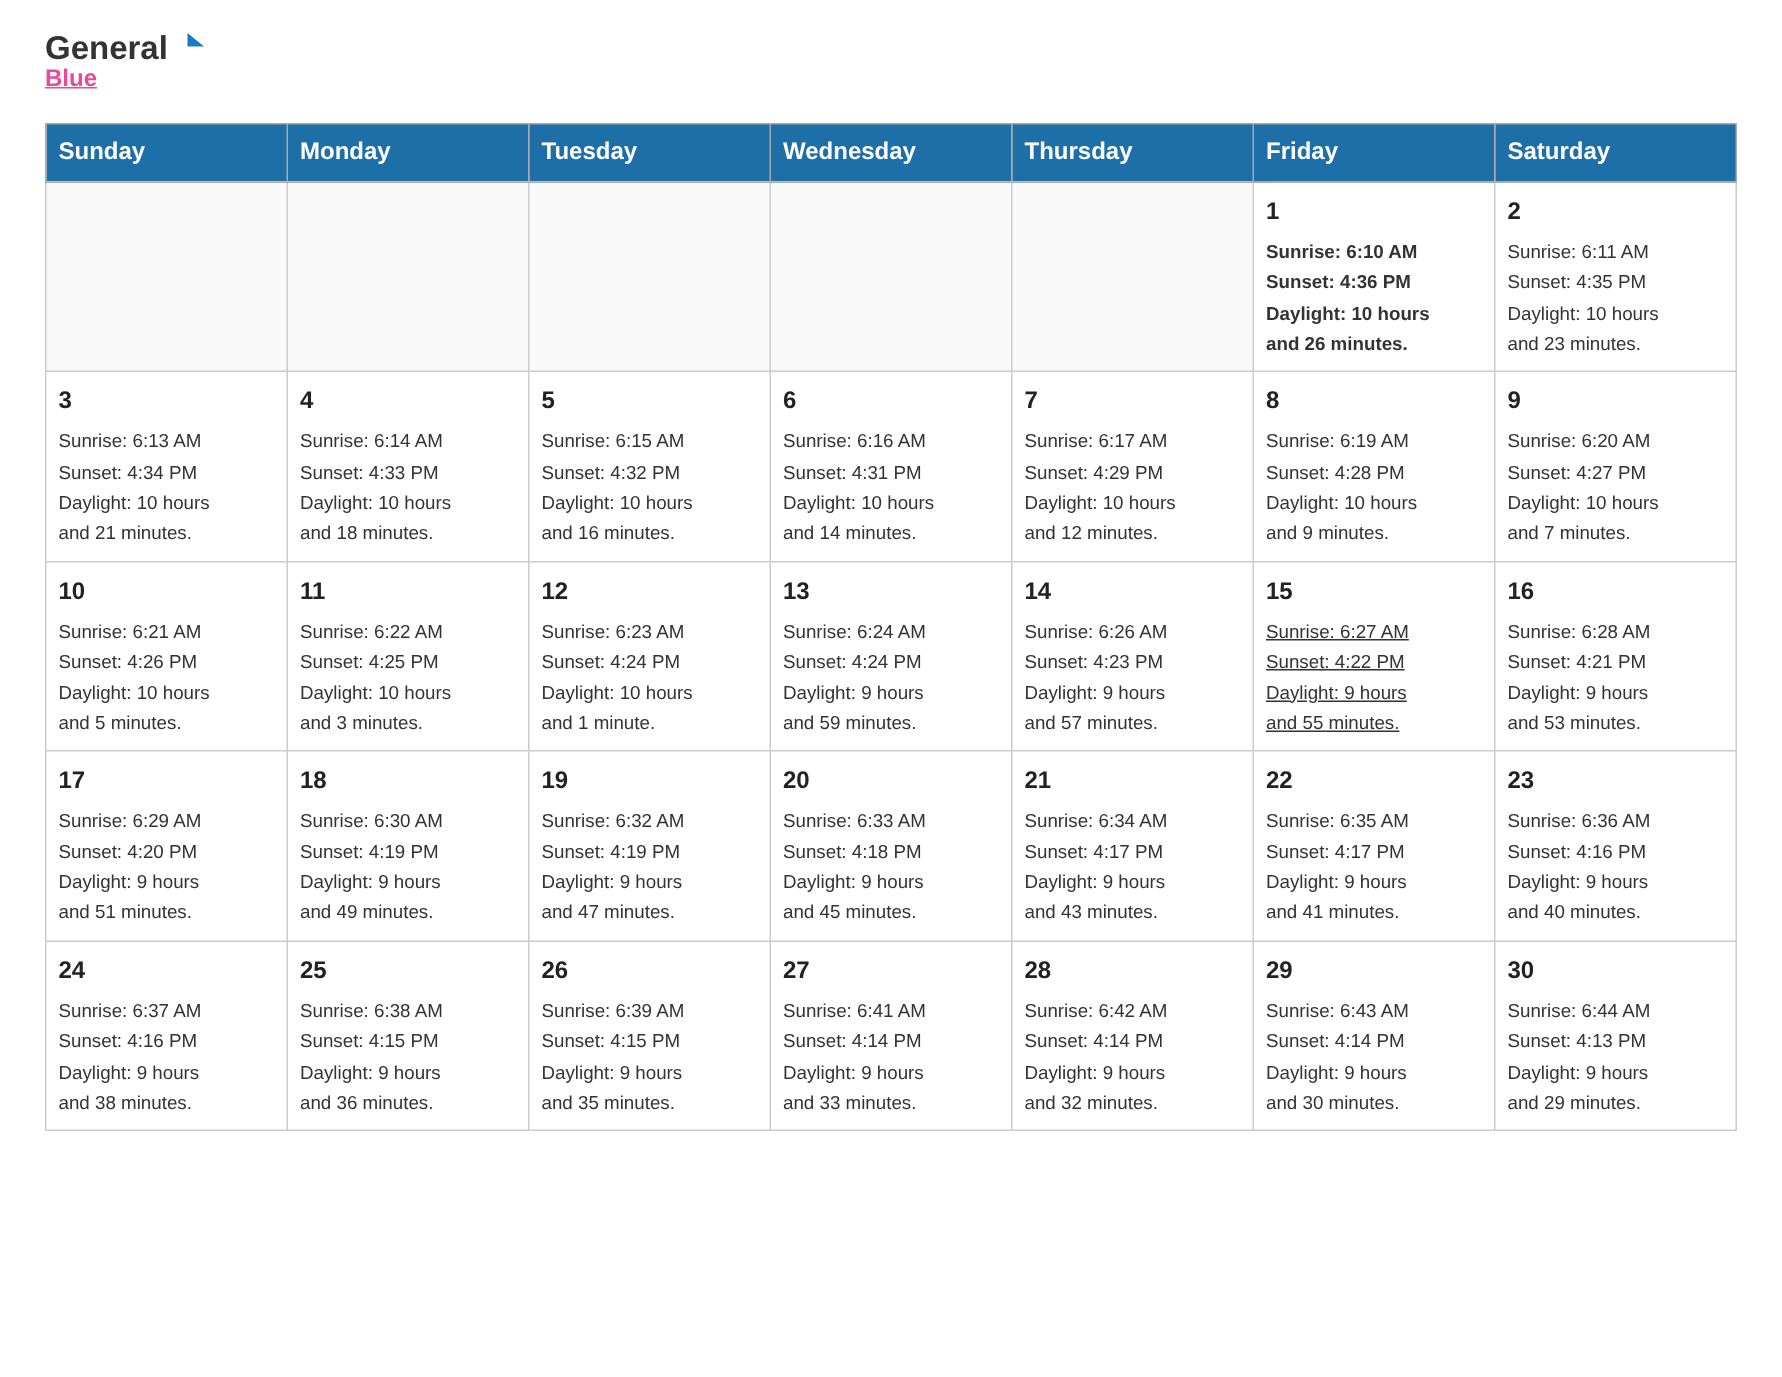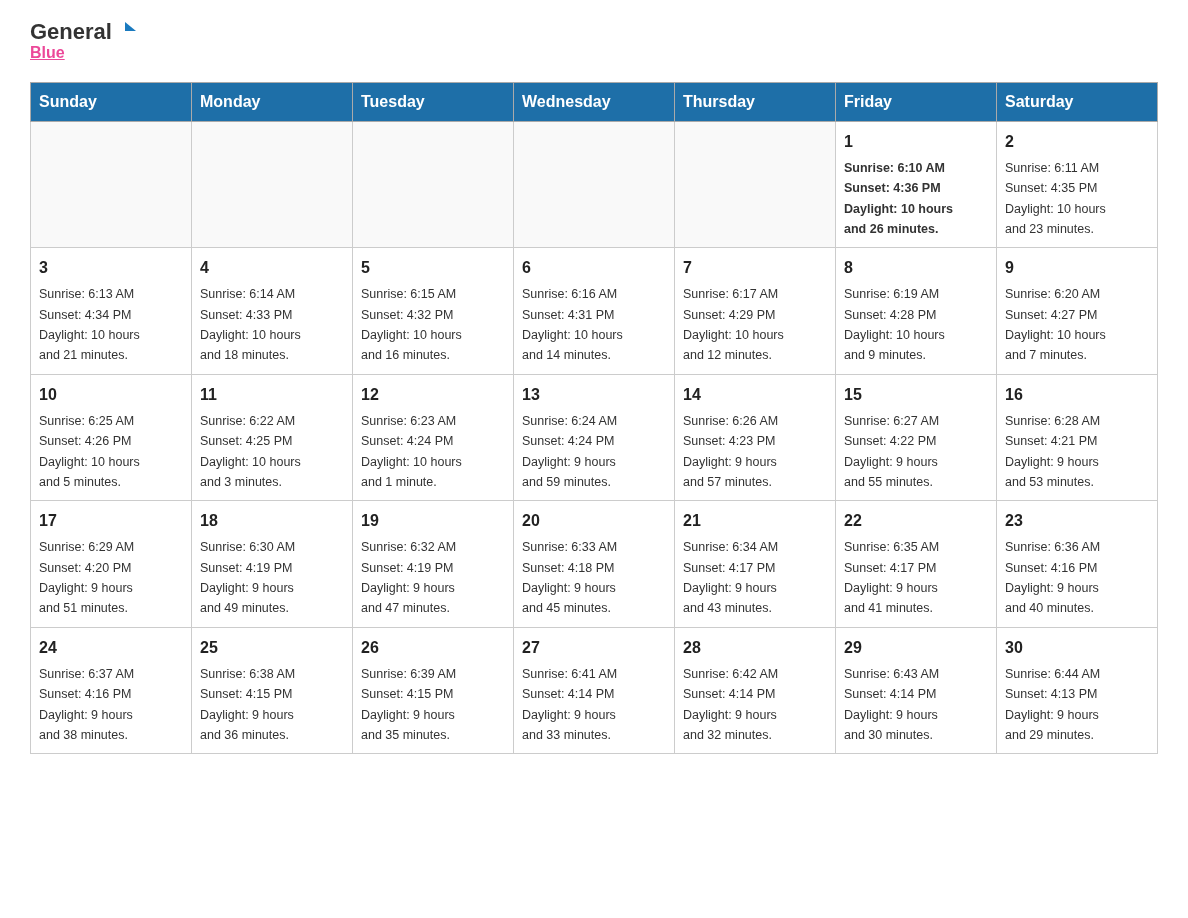--- a/index.html
+++ b/index.html
@@ -155,41 +155,41 @@
         <td><span class="day-number">8</span><span class="day-info" style="white-space: pre-line;">Sunrise: 6:19 AM
 Sunset: 4:28 PM
 Daylight: 10 hours
 and 9 minutes.</span></td>
         <td><span class="day-number">9</span><span class="day-info" style="white-space: pre-line; text-align: right;">Sunrise: 6:20 AM
 Sunset: 4:27 PM
 Daylight: 10 hours
 and 7 minutes.</span></td>
       </tr>
       <tr class="week-row">
-        <td><span class="day-number">10</span><span class="day-info" style="white-space: pre-line;">Sunrise: 6:25 AM
+        <td><span class="day-number">10</span><span class="day-info" style="white-space: pre-line;">Sunrise: 6:21 AM
 Sunset: 4:26 PM
 Daylight: 10 hours
 and 5 minutes.</span></td>
         <td><span class="day-number">11</span><span class="day-info" style="white-space: pre-line;">Sunrise: 6:22 AM
 Sunset: 4:25 PM
 Daylight: 10 hours
 and 3 minutes.</span></td>
         <td><span class="day-number">12</span><span class="day-info" style="white-space: pre-line;">Sunrise: 6:23 AM
 Sunset: 4:24 PM
 Daylight: 10 hours
 and 1 minute.</span></td>
         <td><span class="day-number">13</span><span class="day-info" style="white-space: pre-line;">Sunrise: 6:24 AM
 Sunset: 4:24 PM
 Daylight: 9 hours
 and 59 minutes.</span></td>
         <td><span class="day-number">14</span><span class="day-info" style="white-space: pre-line;">Sunrise: 6:26 AM
 Sunset: 4:23 PM
 Daylight: 9 hours
 and 57 minutes.</span></td>
-        <td><span class="day-number">15</span><span class="day-info" style="white-space: pre-line;">Sunrise: 6:27 AM
+        <td><span class="day-number">15</span><span class="day-info" style="white-space: pre-line; text-decoration: underline;">Sunrise: 6:27 AM
 Sunset: 4:22 PM
 Daylight: 9 hours
 and 55 minutes.</span></td>
         <td><span class="day-number">16</span><span class="day-info" style="white-space: pre-line;">Sunrise: 6:28 AM
 Sunset: 4:21 PM
 Daylight: 9 hours
 and 53 minutes.</span></td>
       </tr>
       <tr class="week-row">
         <td><span class="day-number">17</span><span class="day-info" style="white-space: pre-line;">Sunrise: 6:29 AM

